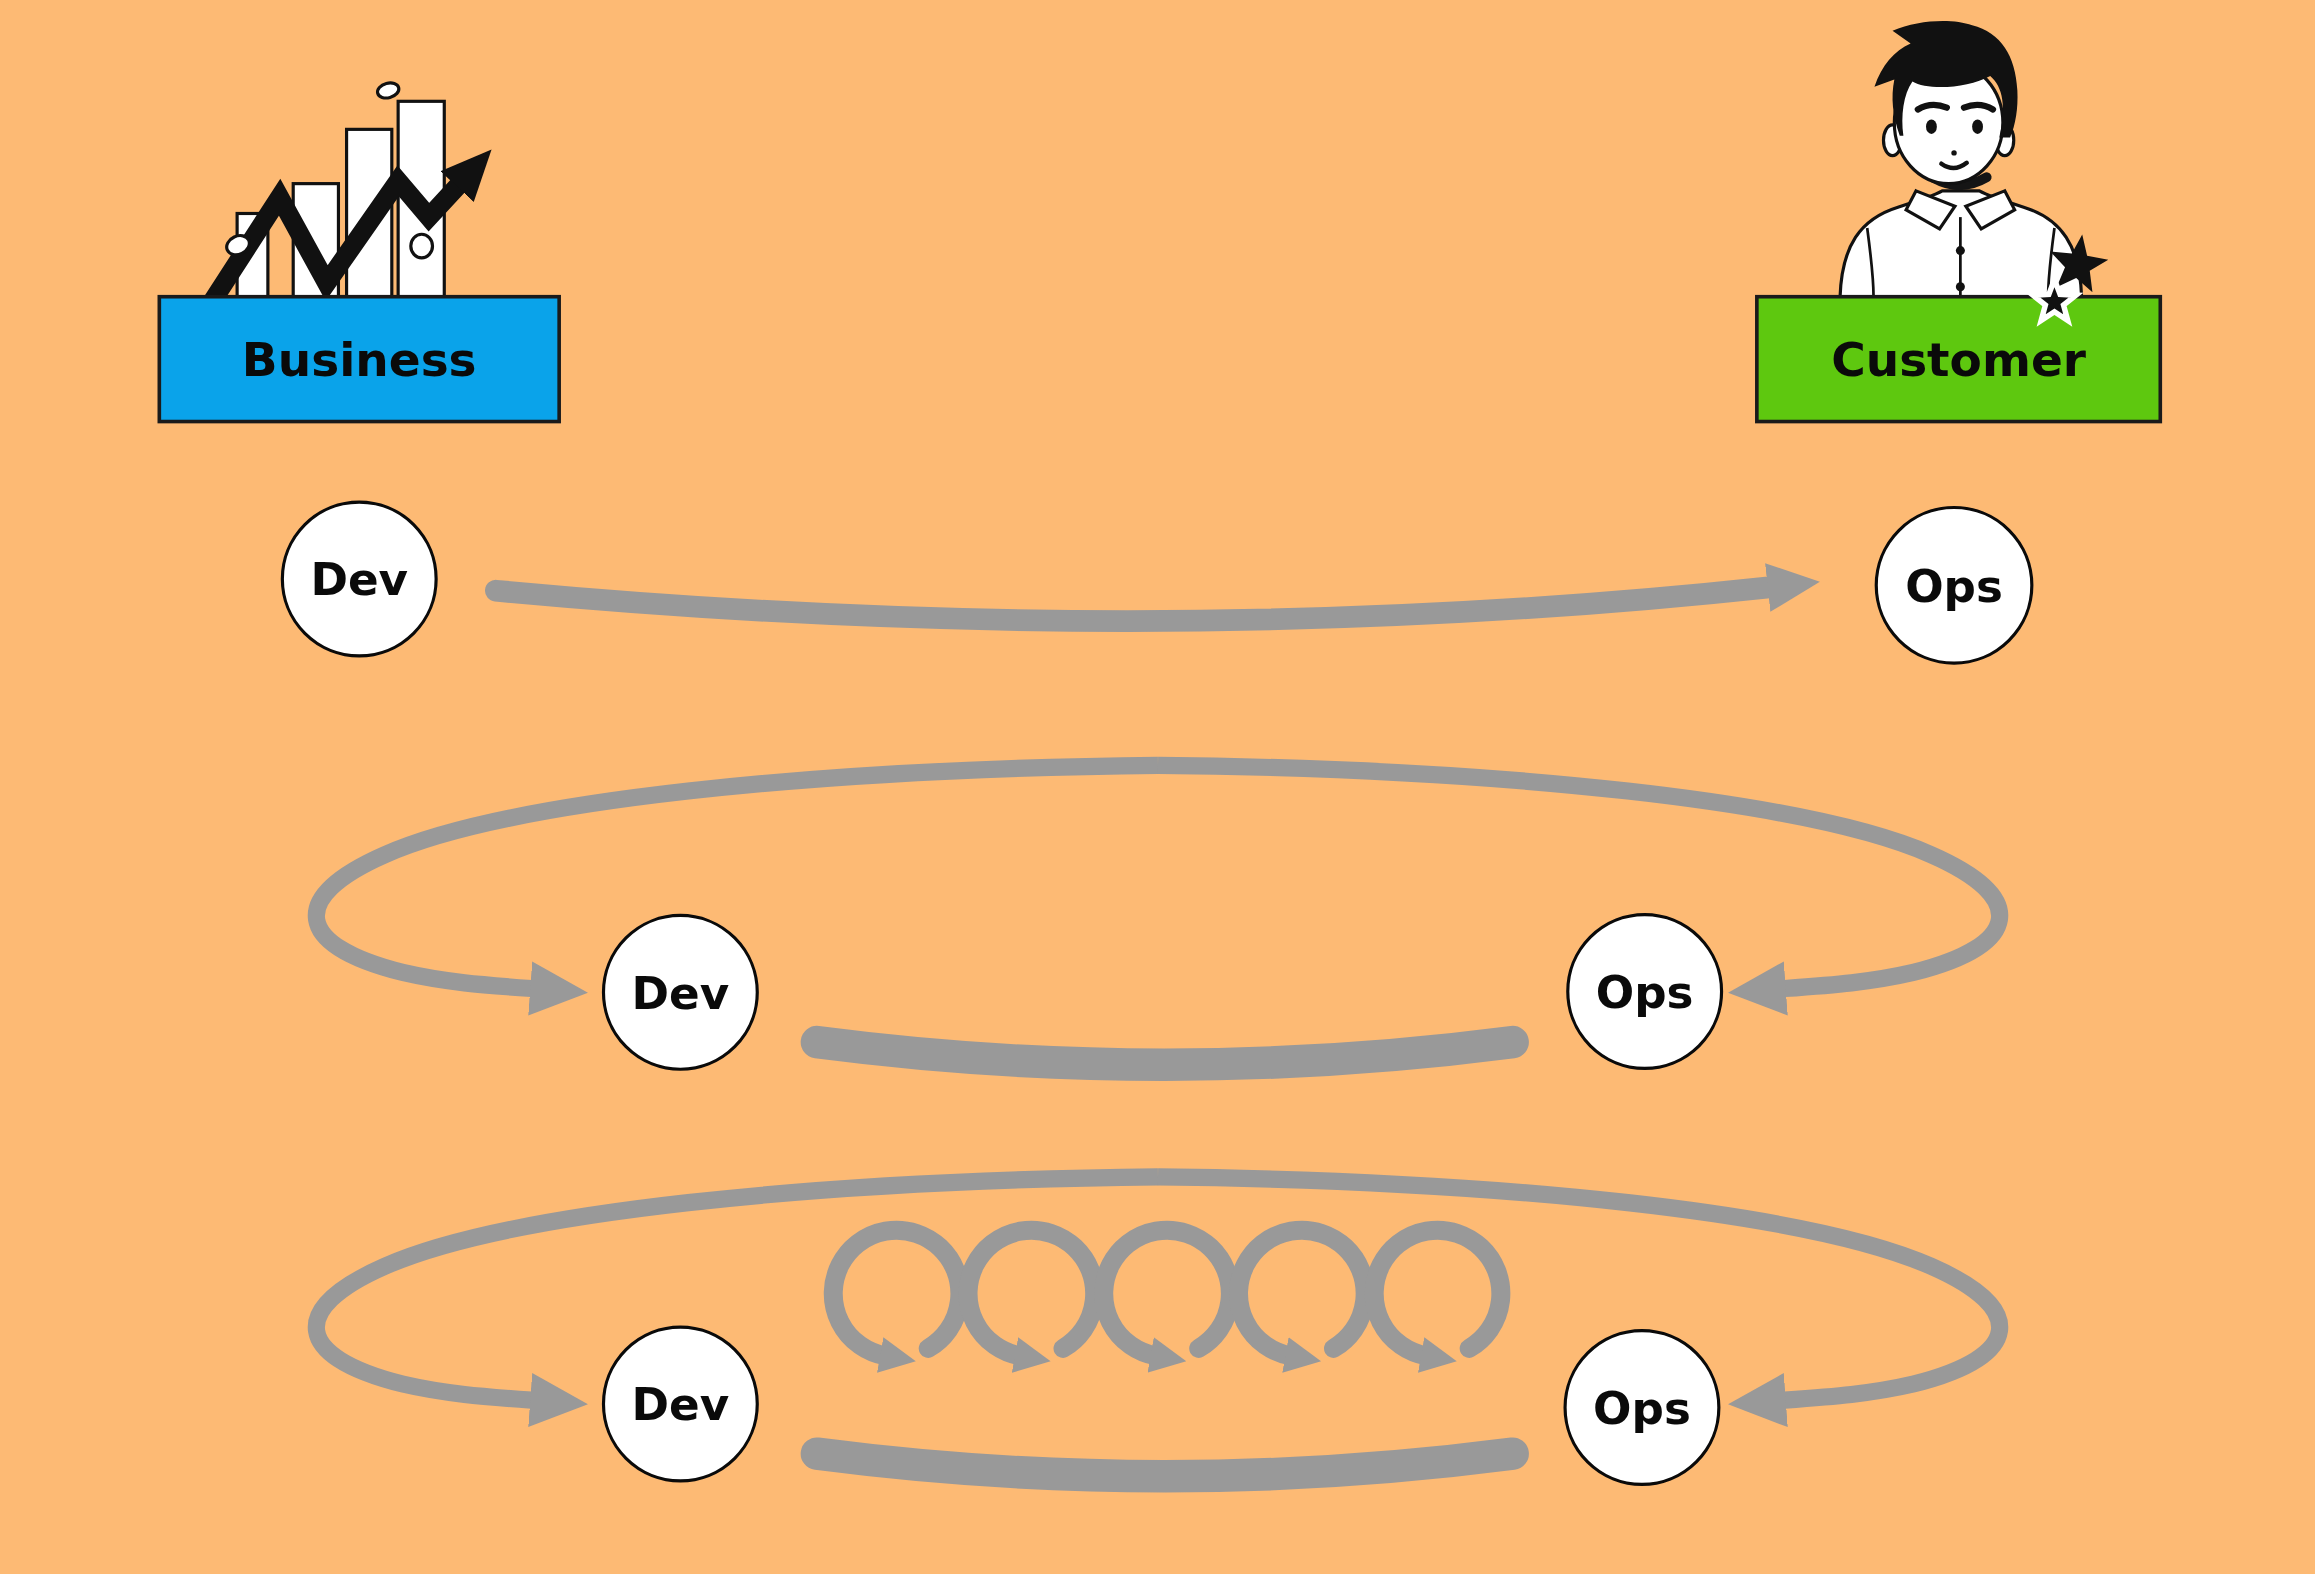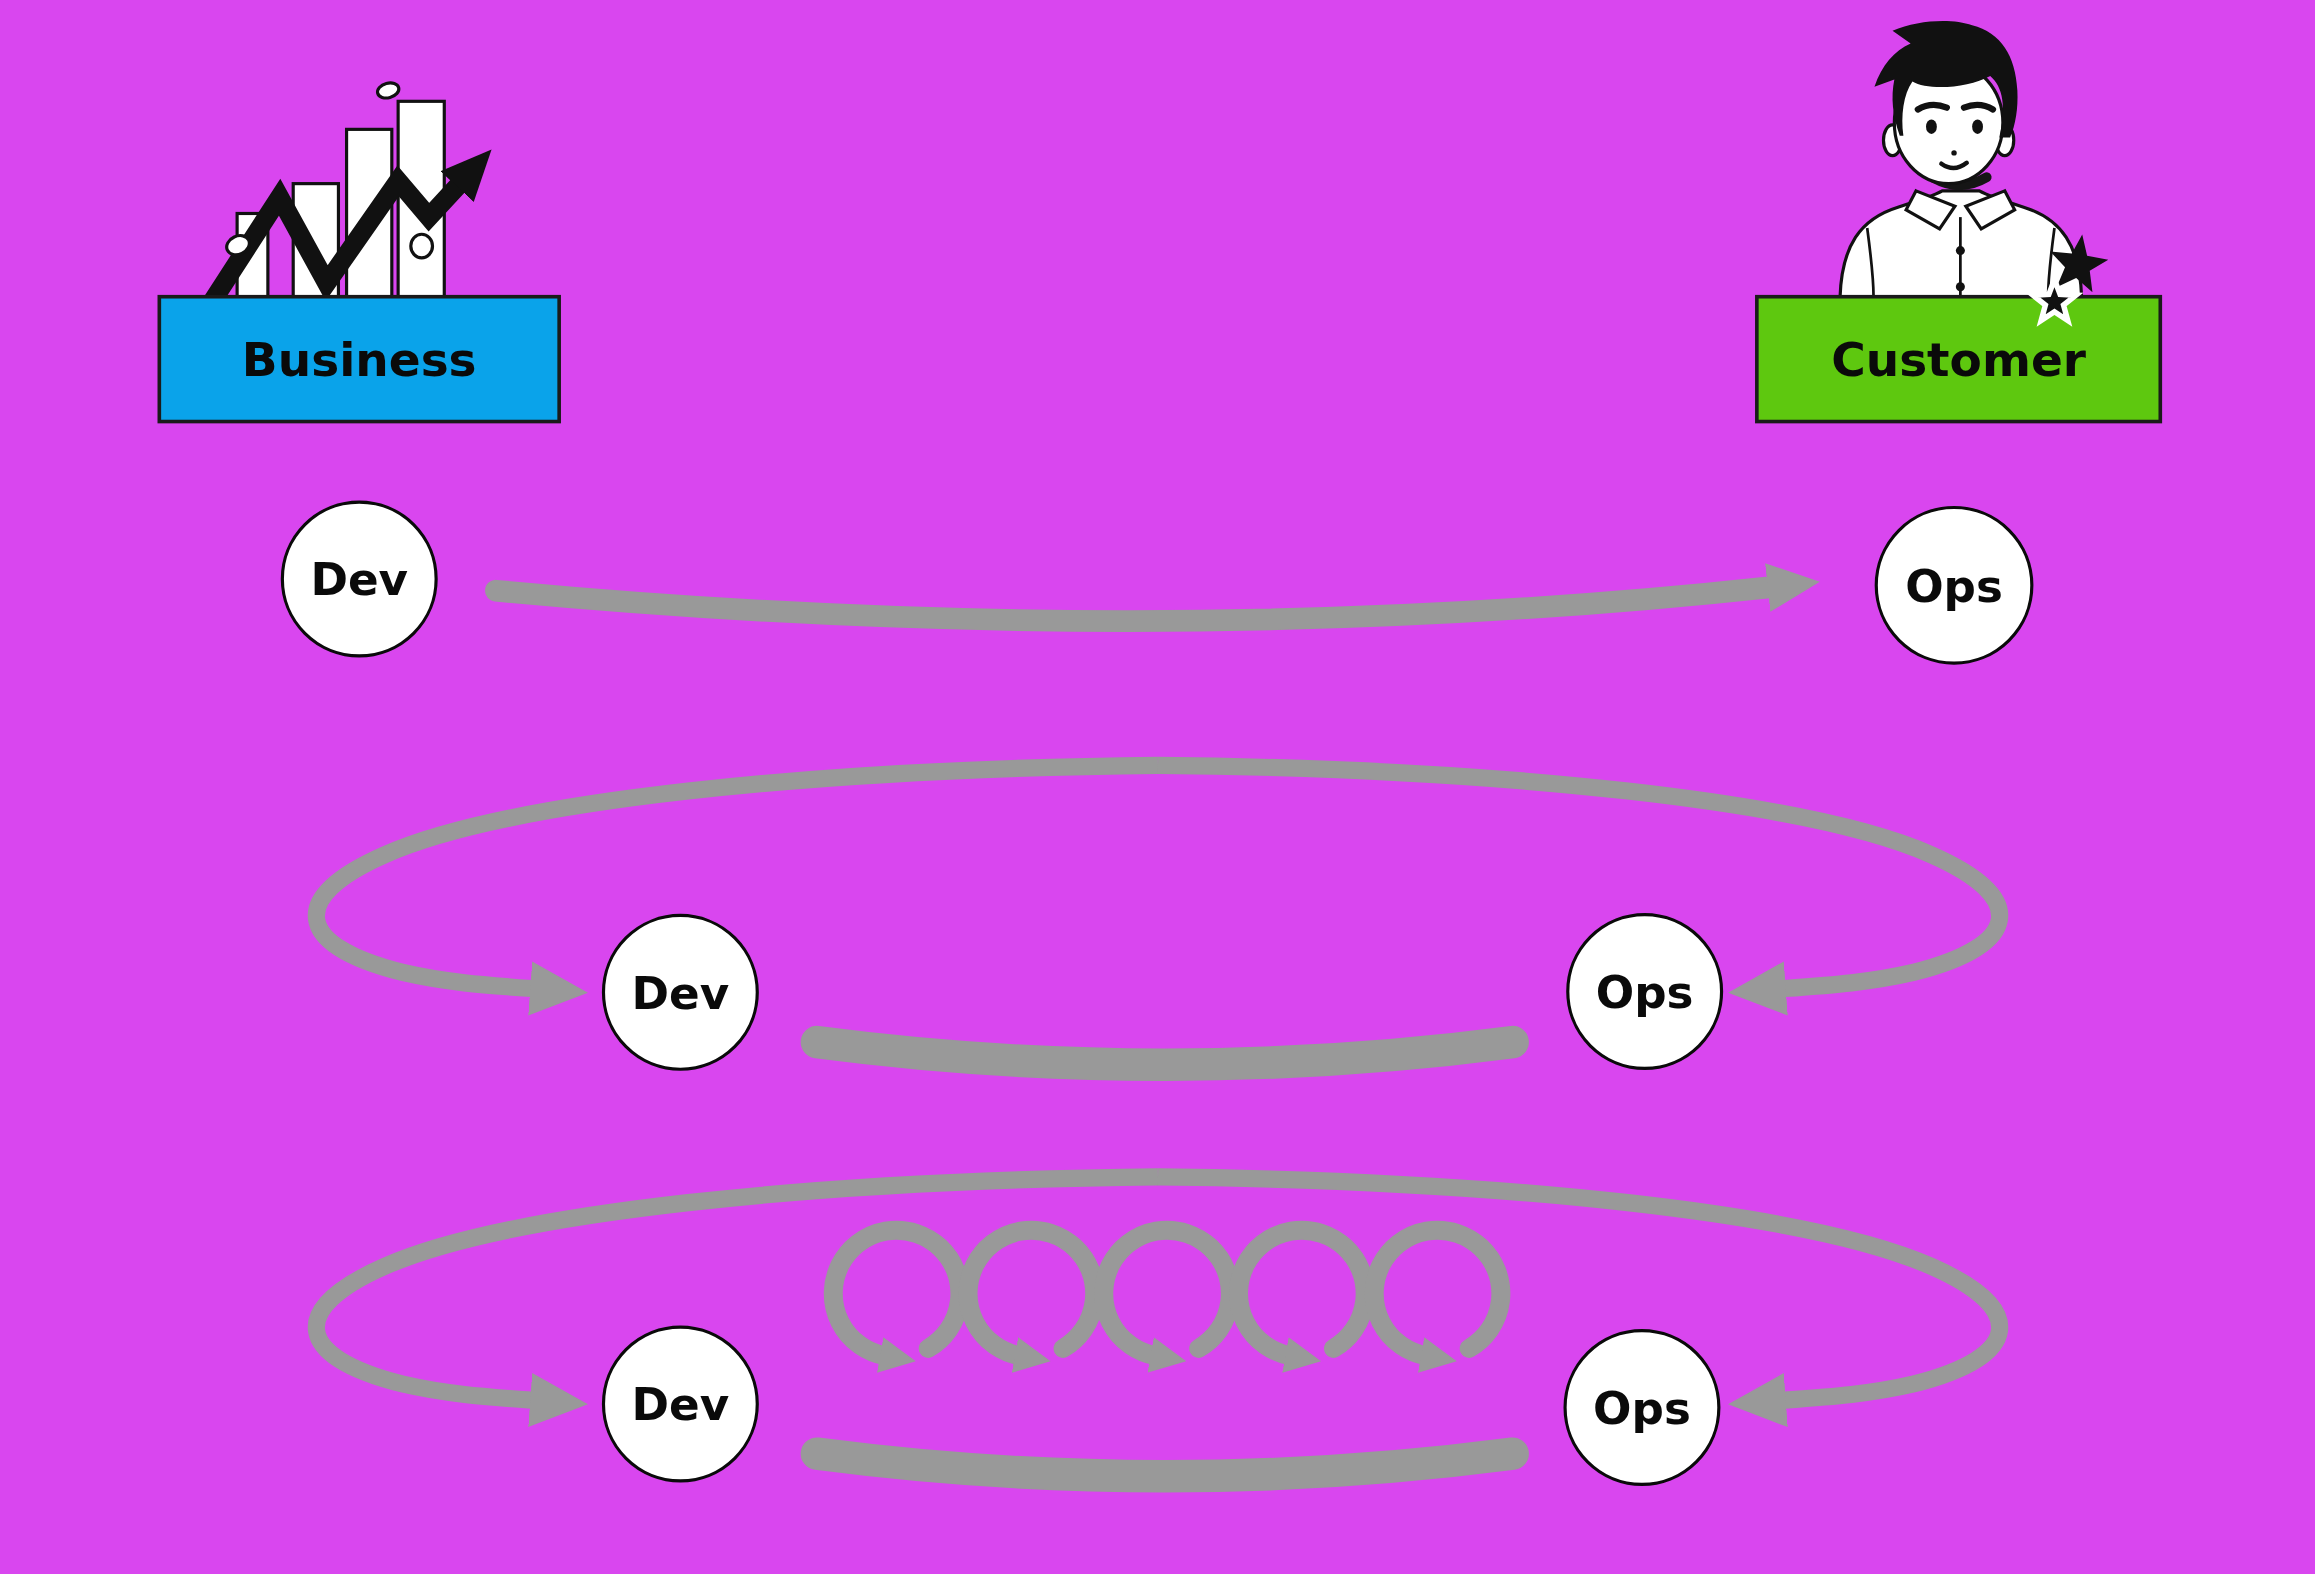--- a/index.html
+++ b/index.html
@@ -1,16 +1,16 @@
 <!DOCTYPE html>
 <html style="font-size:14.5px"><head>
 <meta charset="utf-8">
 <style>
   html,body{margin:0;padding:0;background:#ffffff;}
-  .stage{position:relative;width:2316px;height:1574px;background:#d946ef;overflow:hidden;
+  .stage{position:relative;width:2316px;height:1574px;background:#fdba74;overflow:hidden;
          font-family:"DejaVu Sans","Liberation Sans",sans-serif;}
   svg{display:block;width:2316px;height:1574px;}
   .node{fill:#ffffff;stroke:#0a0a0a;stroke-width:3.5;}
   .node-label{font-family:"DejaVu Sans","Liberation Sans",sans-serif;
               font-weight:700;font-size:50px;fill:#0a0a0a;text-anchor:middle;}
   .box-label{font-family:"DejaVu Sans","Liberation Sans",sans-serif;
              font-weight:700;font-size:52px;fill:#0a0a0a;text-anchor:middle;}
   .gray{stroke:#999999;fill:none;}
   .loop{stroke-width:19;}
   .flow1{stroke-width:24;stroke-linecap:round;}

